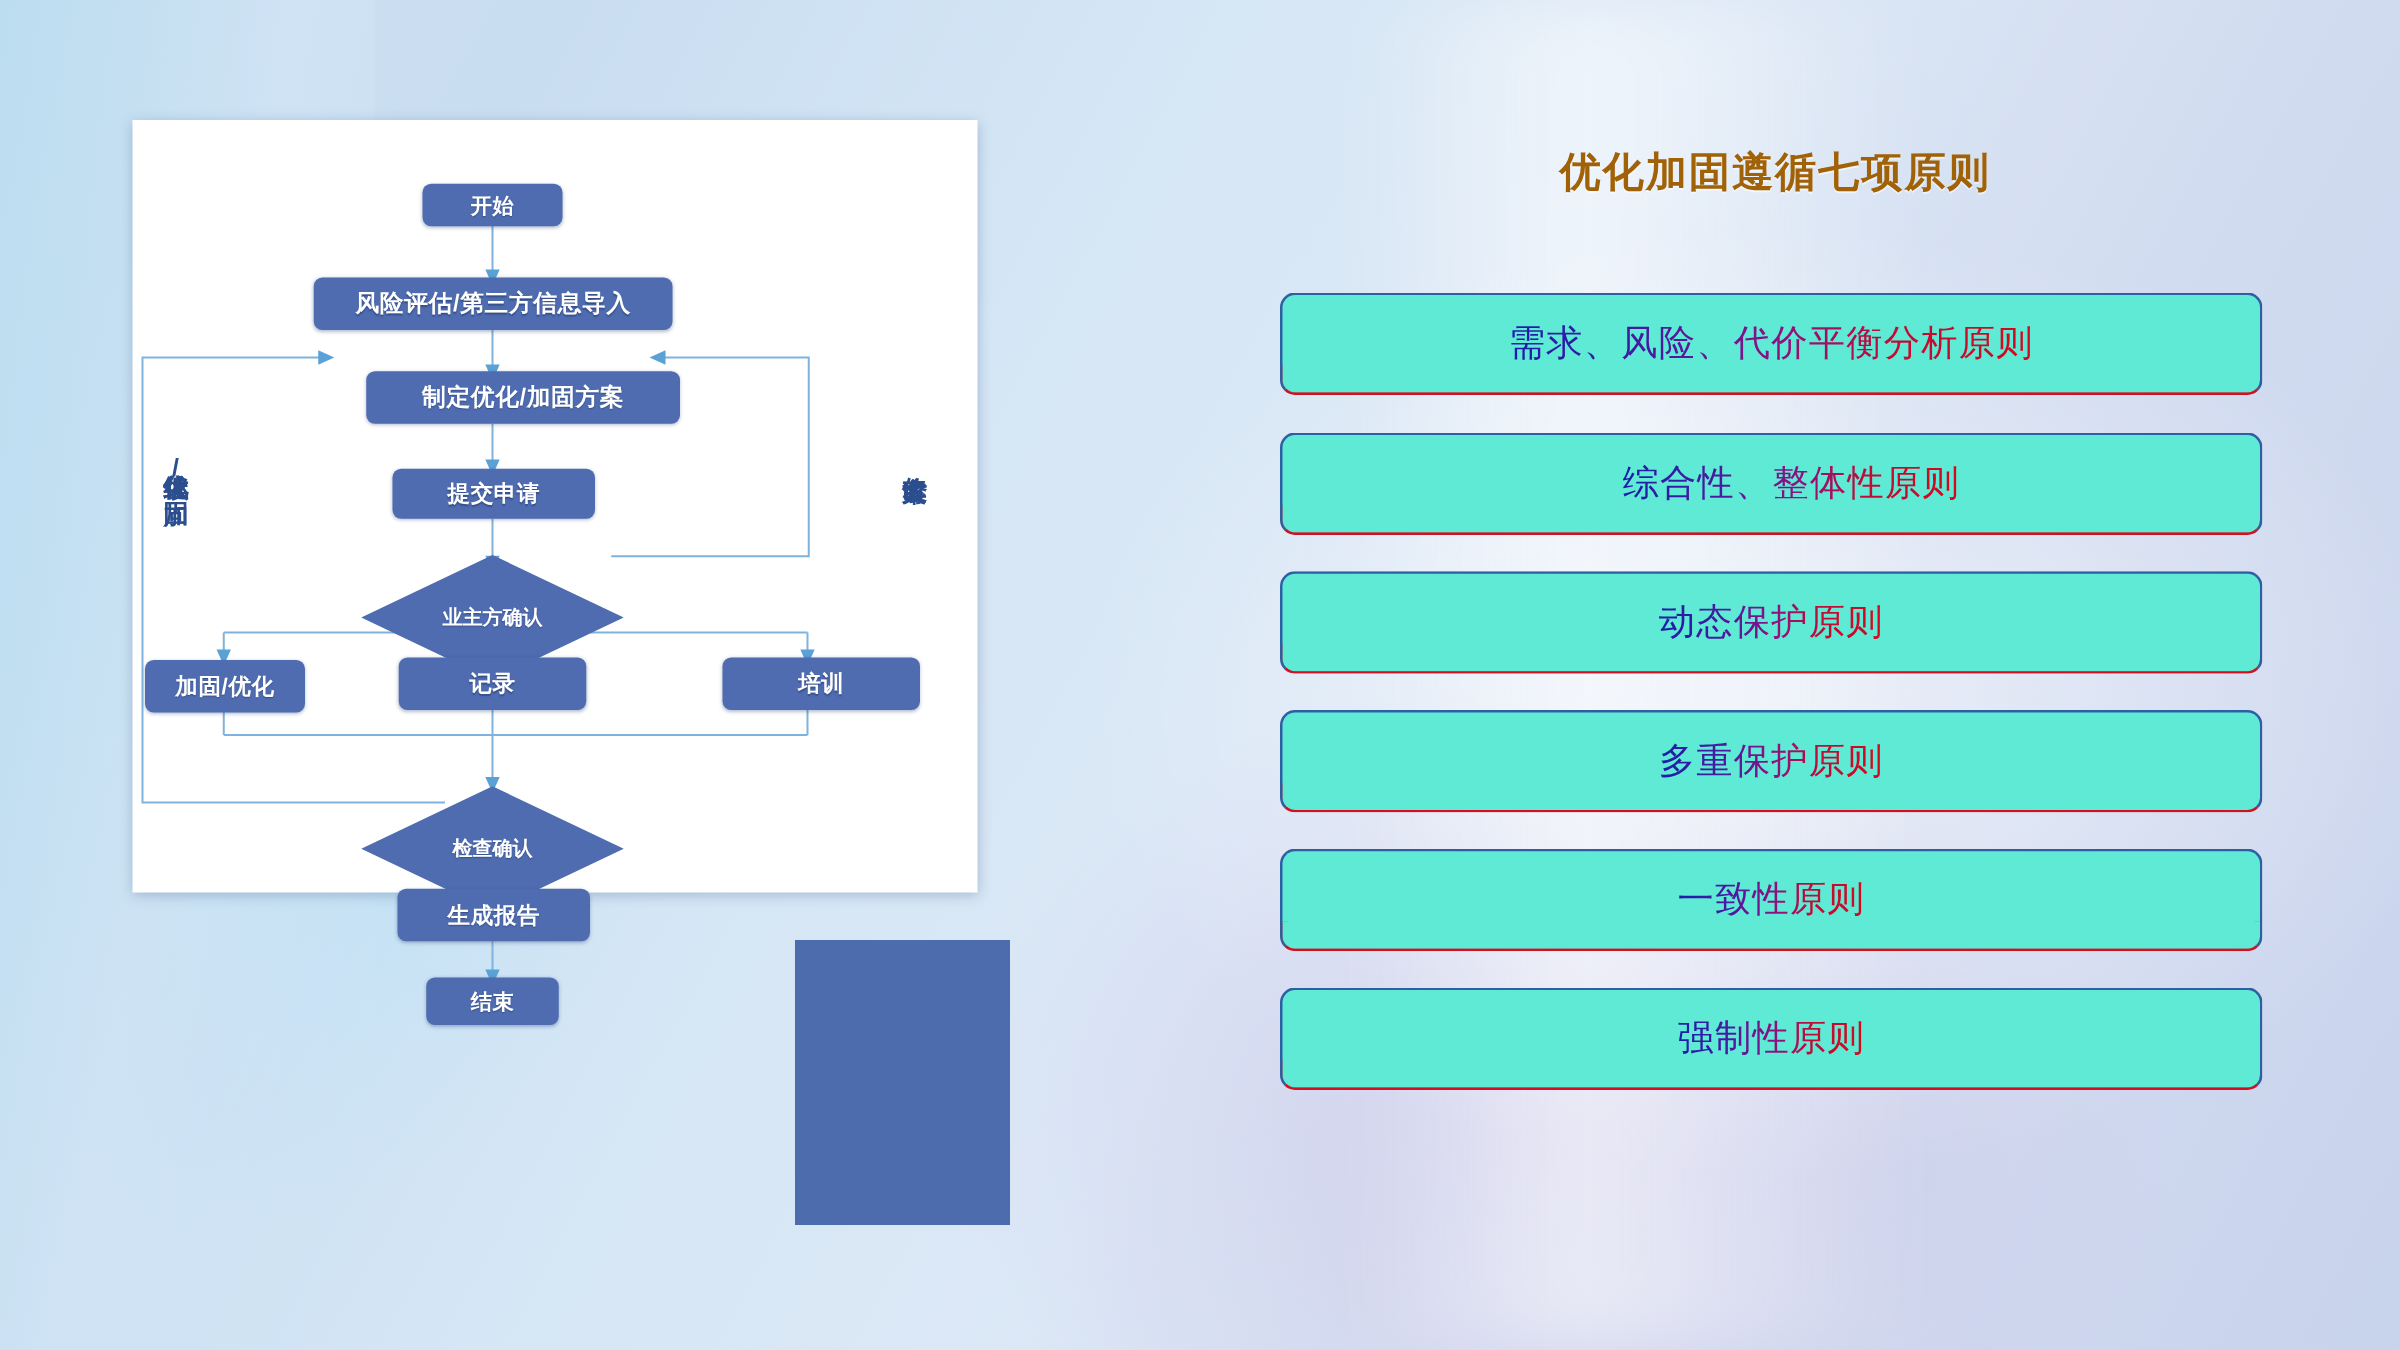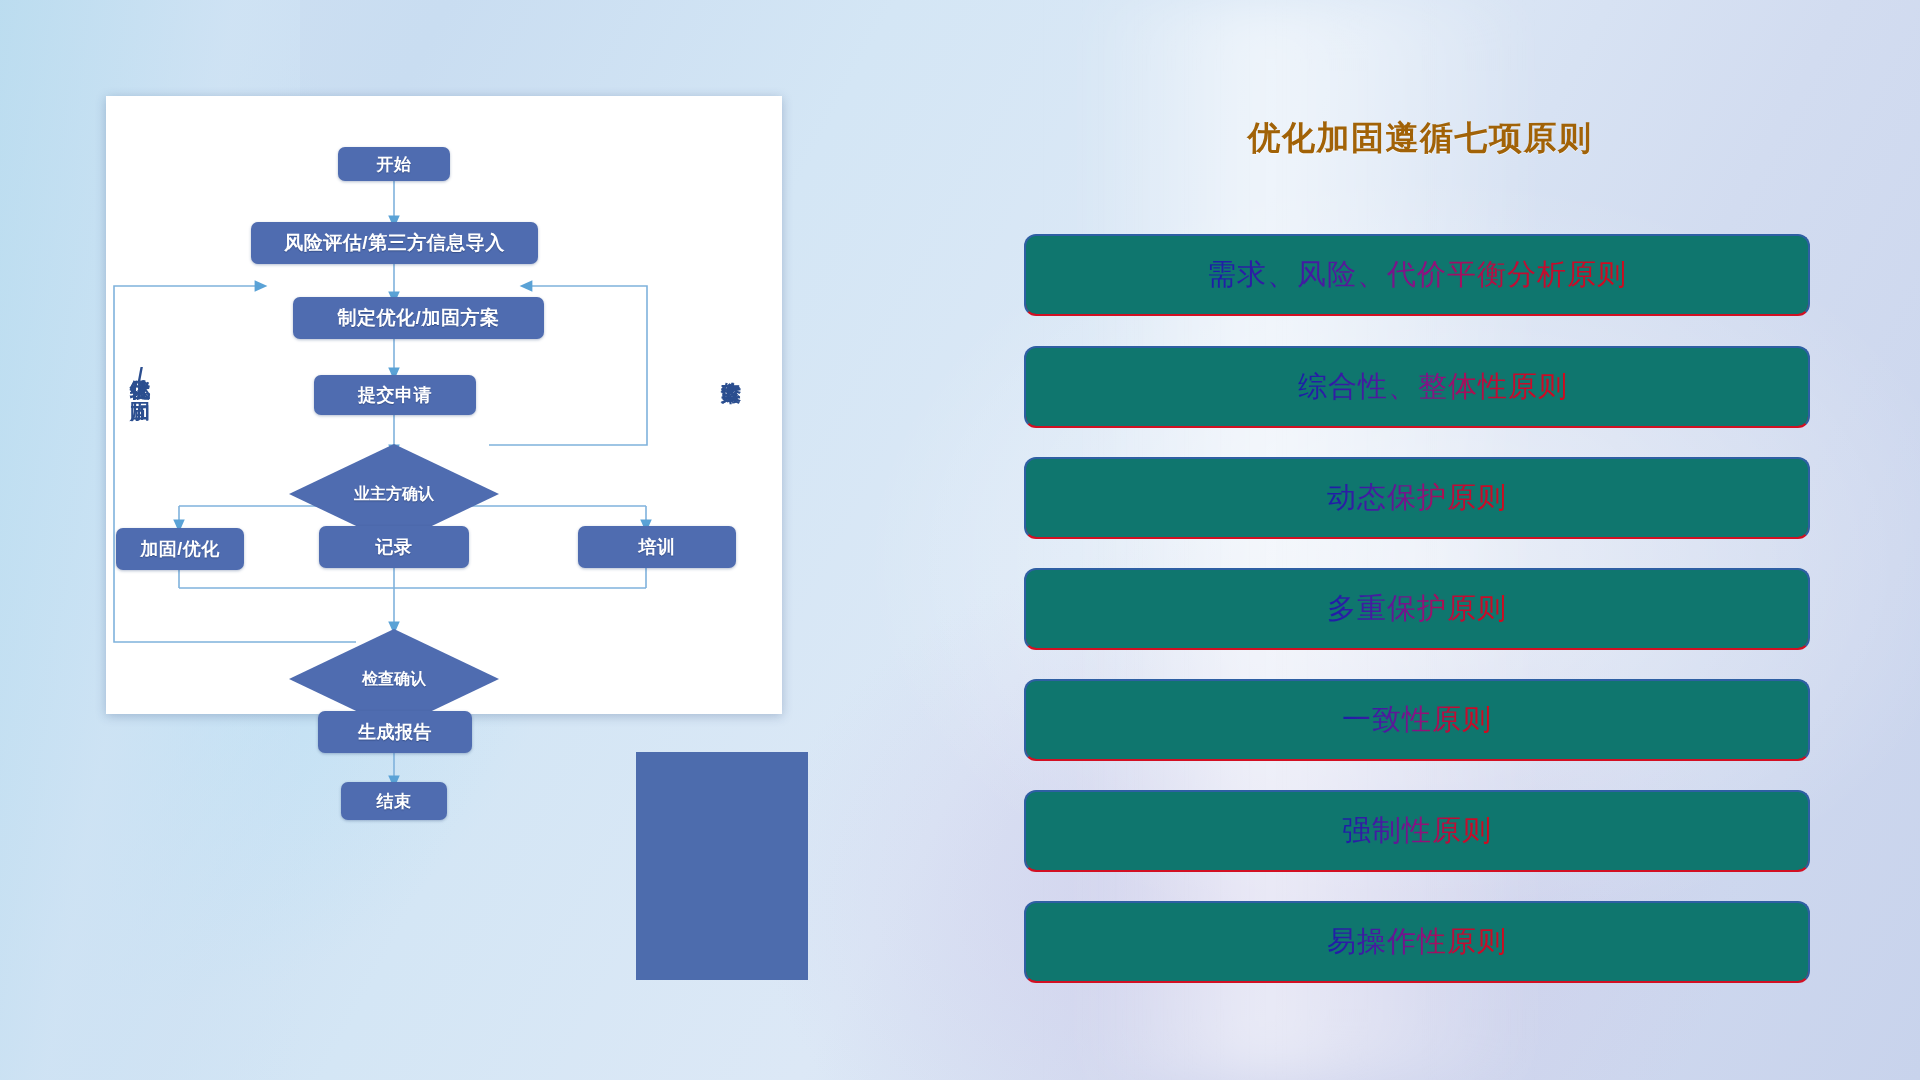--- a/index.html
+++ b/index.html
@@ -80,21 +80,21 @@
     position:absolute;left:0;top:16px;width:820px;
     text-align:center;
     font-size:33px;font-weight:bold;
     color:#a16207;
     letter-spacing:1.5px;
     text-shadow:0 1px 0 rgba(255,255,255,.55);
     margin-top:16px;
   }
   .principle{
     position:absolute;left:14px;width:786px;height:82px;
-    background:#0f766e;
+    background:#5eead4;
     border-radius:12px;
     border-top:2.5px solid #2e5fa3;
     border-left:2.5px solid #2e5fa3;
     border-right:2.5px solid #2e5fa3;
     border-bottom:2.5px solid #d21023;
     box-sizing:border-box;
     display:flex;align-items:center;justify-content:center;
     overflow:hidden;
   }
   .principle::after{
@@ -244,17 +244,14 @@
   </div>
 
   <div class="principle" style="top:595px;">
     <span class="principle-text">一致性原则</span>
   </div>
 
   <div class="principle" style="top:706px;justify-content:center;">
     <span class="principle-text">强制性原则</span>
   </div>
 
-  <div class="principle" style="top:817px;">
-    <span class="principle-text">易操作性原则</span>
-  </div>
 
 </div>
 
 </body></html>

